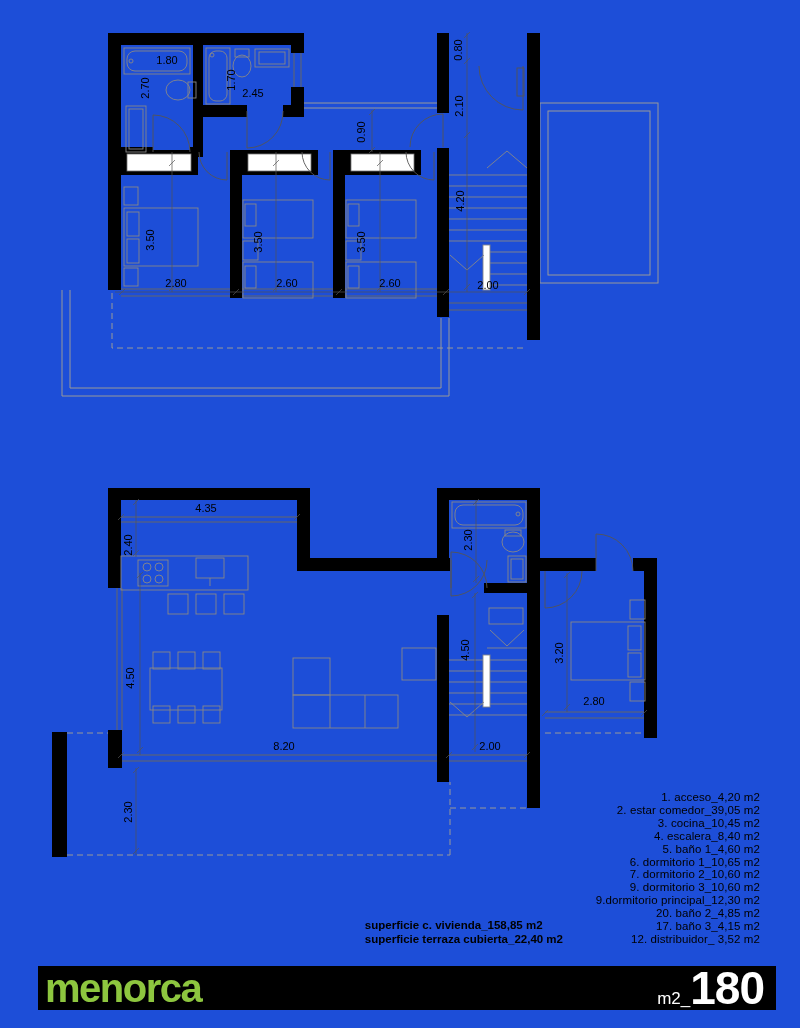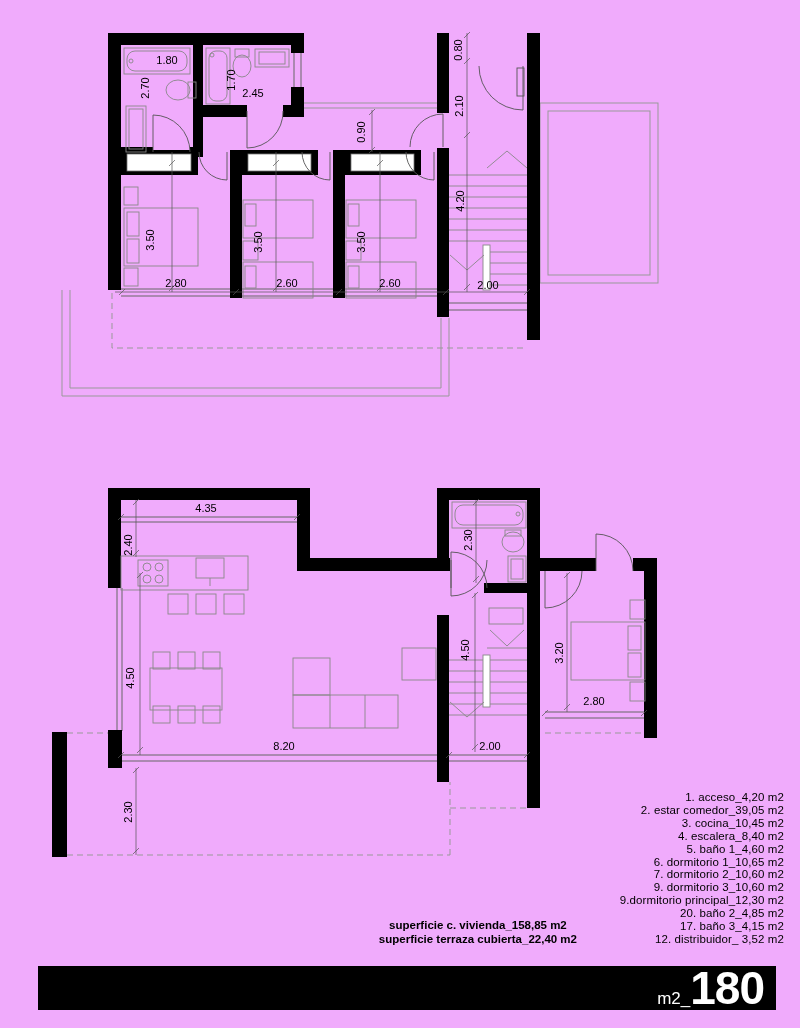--- a/index.html
+++ b/index.html
@@ -1,21 +1,21 @@
 <!DOCTYPE html>
 <html><head>
 <meta charset="utf-8">
 <style>
   html,body{margin:0;padding:0;background:#fff;}
-  .page{position:relative;width:800px;height:1028px;background:#f0abfc;overflow:hidden;
+  .page{position:relative;width:800px;height:1028px;background:#1d4ed8;overflow:hidden;
         font-family:"Liberation Sans",sans-serif;}
   .plan-svg{position:absolute;left:0;top:0;}
-  .legend{position:absolute;right:16px;top:791px;text-align:right;
+  .legend{position:absolute;right:40px;top:791px;text-align:right;
           font-size:11.5px;line-height:12.9px;color:#000;letter-spacing:.1px;}
-  .surface{position:absolute;right:223px;top:919px;text-align:center;
+  .surface{position:absolute;right:237px;top:919px;text-align:left;
            font-weight:bold;font-size:11.5px;line-height:13.5px;color:#000;}
   .footer{position:absolute;left:38px;top:966px;width:738px;height:44px;background:#000;
           display:flex;align-items:center;}
   .brand{color:#8dc63f;font-weight:bold;font-size:40px;line-height:1;margin-left:7px;
          letter-spacing:-1.5px;}
   .area-group{margin-left:auto;margin-right:12px;display:flex;align-items:baseline;color:#fff;}
   .area-unit{font-size:17px;letter-spacing:0;}
   .area-value{font-size:46px;font-weight:bold;letter-spacing:-1px;line-height:1;}
   svg text{font-family:"Liberation Sans",sans-serif;font-size:11px;fill:#000;}
 </style>
@@ -298,19 +298,20 @@
     <div>17. baño 3_4,15 m2</div>
     <div>12. distribuidor_ 3,52 m2</div>
   </div>
 
   <div class="surface">
     <div>superficie c. vivienda_158,85 m2</div>
     <div>superficie terraza cubierta_22,40 m2</div>
   </div>
 
   <div class="footer">
+    <div class="brand">menorca</div>
     <div class="area-group">
       <span class="area-unit">m2_</span>
       <span class="area-value">180</span>
     </div>
   </div>
 
 </div>
 
 </body></html>

